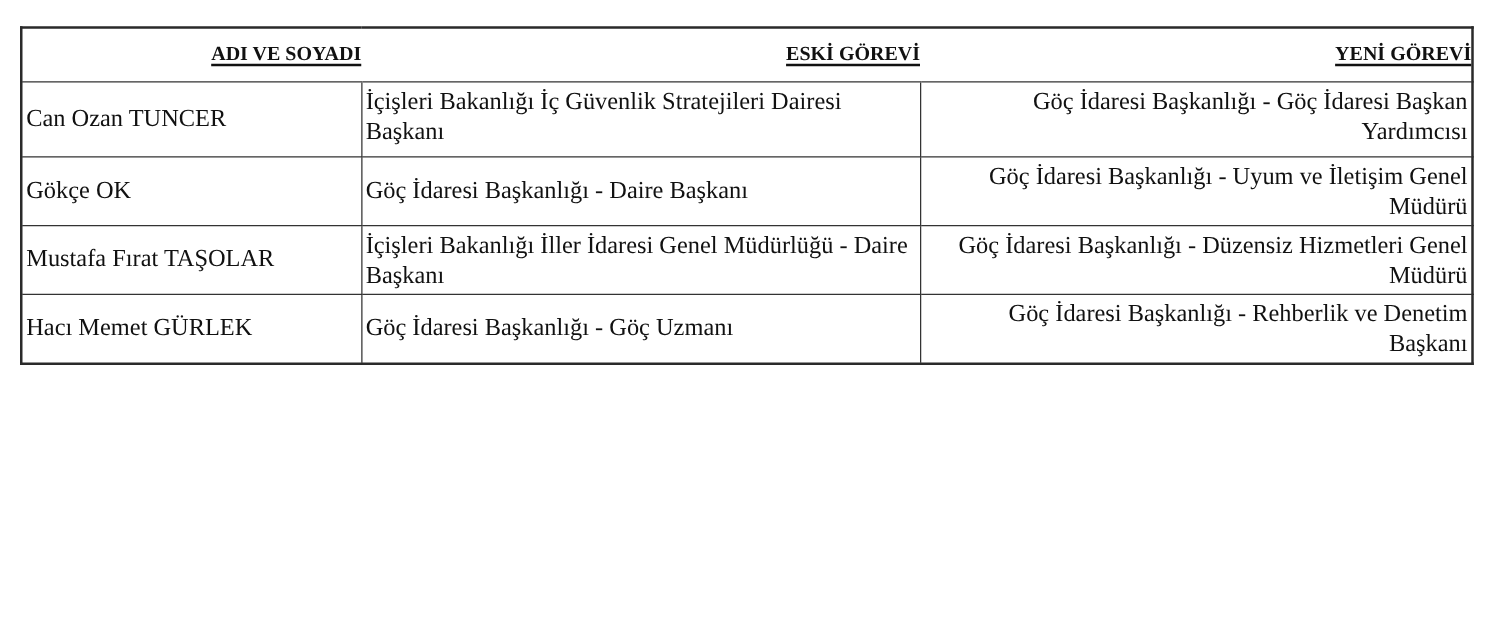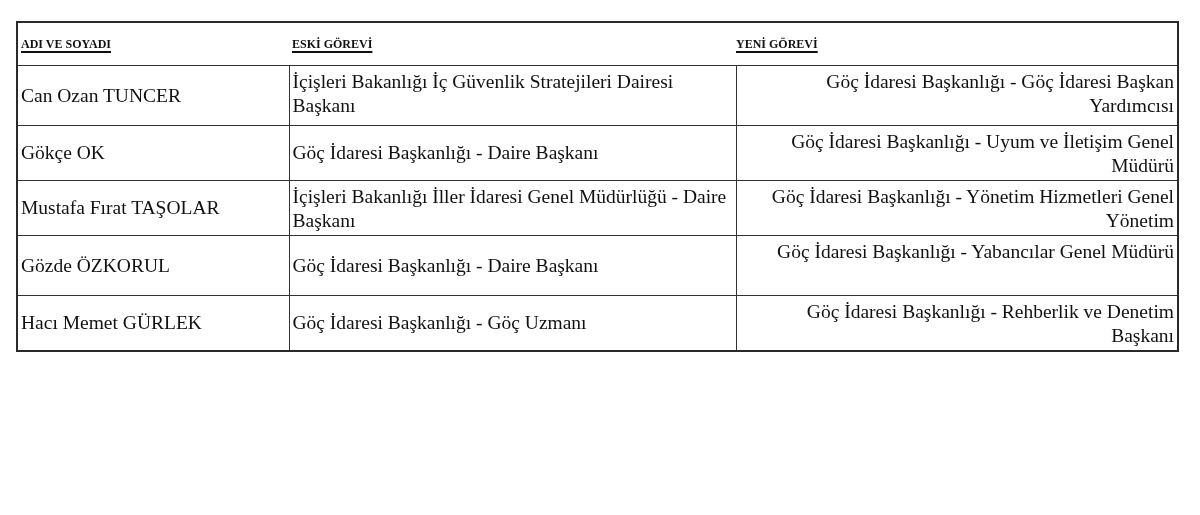--- a/index.html
+++ b/index.html
@@ -22,24 +22,24 @@
       width: 1161px;
       border-collapse: collapse;
       table-layout: fixed;
       border: 2px solid #2a2a2a;
     }
     .doc-table col.c1 { width: 272px; }
     .doc-table col.c2 { width: 447px; }
     .doc-table col.c3 { width: 442px; }
     .doc-table th {
       height: 42px;
-      text-align: left;
+      text-align: right;
       vertical-align: middle;
       font-weight: bold;
-      font-size: 12px;
+      font-size: 16px;
       padding: 0 0 0 3px;
       border-bottom: 1.5px solid #333;
       border-left: none;
       border-right: none;
     }
     .doc-table th span {
       text-decoration: underline;
       text-decoration-thickness: 2px;
       text-underline-offset: 3px;
     }
@@ -85,26 +85,21 @@
       <td class="col-new">Göç İdaresi Başkanlığı - Göç İdaresi Başkan Yardımcısı</td>
     </tr>
     <tr class="r1">
       <td>Gökçe OK</td>
       <td>Göç İdaresi Başkanlığı - Daire Başkanı</td>
       <td class="col-new">Göç İdaresi Başkanlığı - Uyum ve İletişim Genel Müdürü</td>
     </tr>
     <tr class="r2">
       <td>Mustafa Fırat TAŞOLAR</td>
       <td class="col-old-two">İçişleri Bakanlığı İller İdaresi Genel Müdürlüğü - Daire Başkanı</td>
-      <td class="col-new">Göç İdaresi Başkanlığı - Yönetim Hizmetleri Genel Yönetim</td>
-    </tr>
-    <tr class="r5">
-      <td>Gözde ÖZKORUL</td>
-      <td>Göç İdaresi Başkanlığı - Daire Başkanı</td>
-      <td class="col-new">Göç İdaresi Başkanlığı - Yabancılar Genel Müdürü</td>
+      <td class="col-new">Göç İdaresi Başkanlığı - Düzensiz Hizmetleri Genel Müdürü</td>
     </tr>
     <tr class="r6">
       <td>Hacı Memet GÜRLEK</td>
       <td>Göç İdaresi Başkanlığı - Göç Uzmanı</td>
       <td class="col-new">Göç İdaresi Başkanlığı - Rehberlik ve Denetim Başkanı</td>
     </tr>
   </tbody>
 </table>
 
 </body></html>

